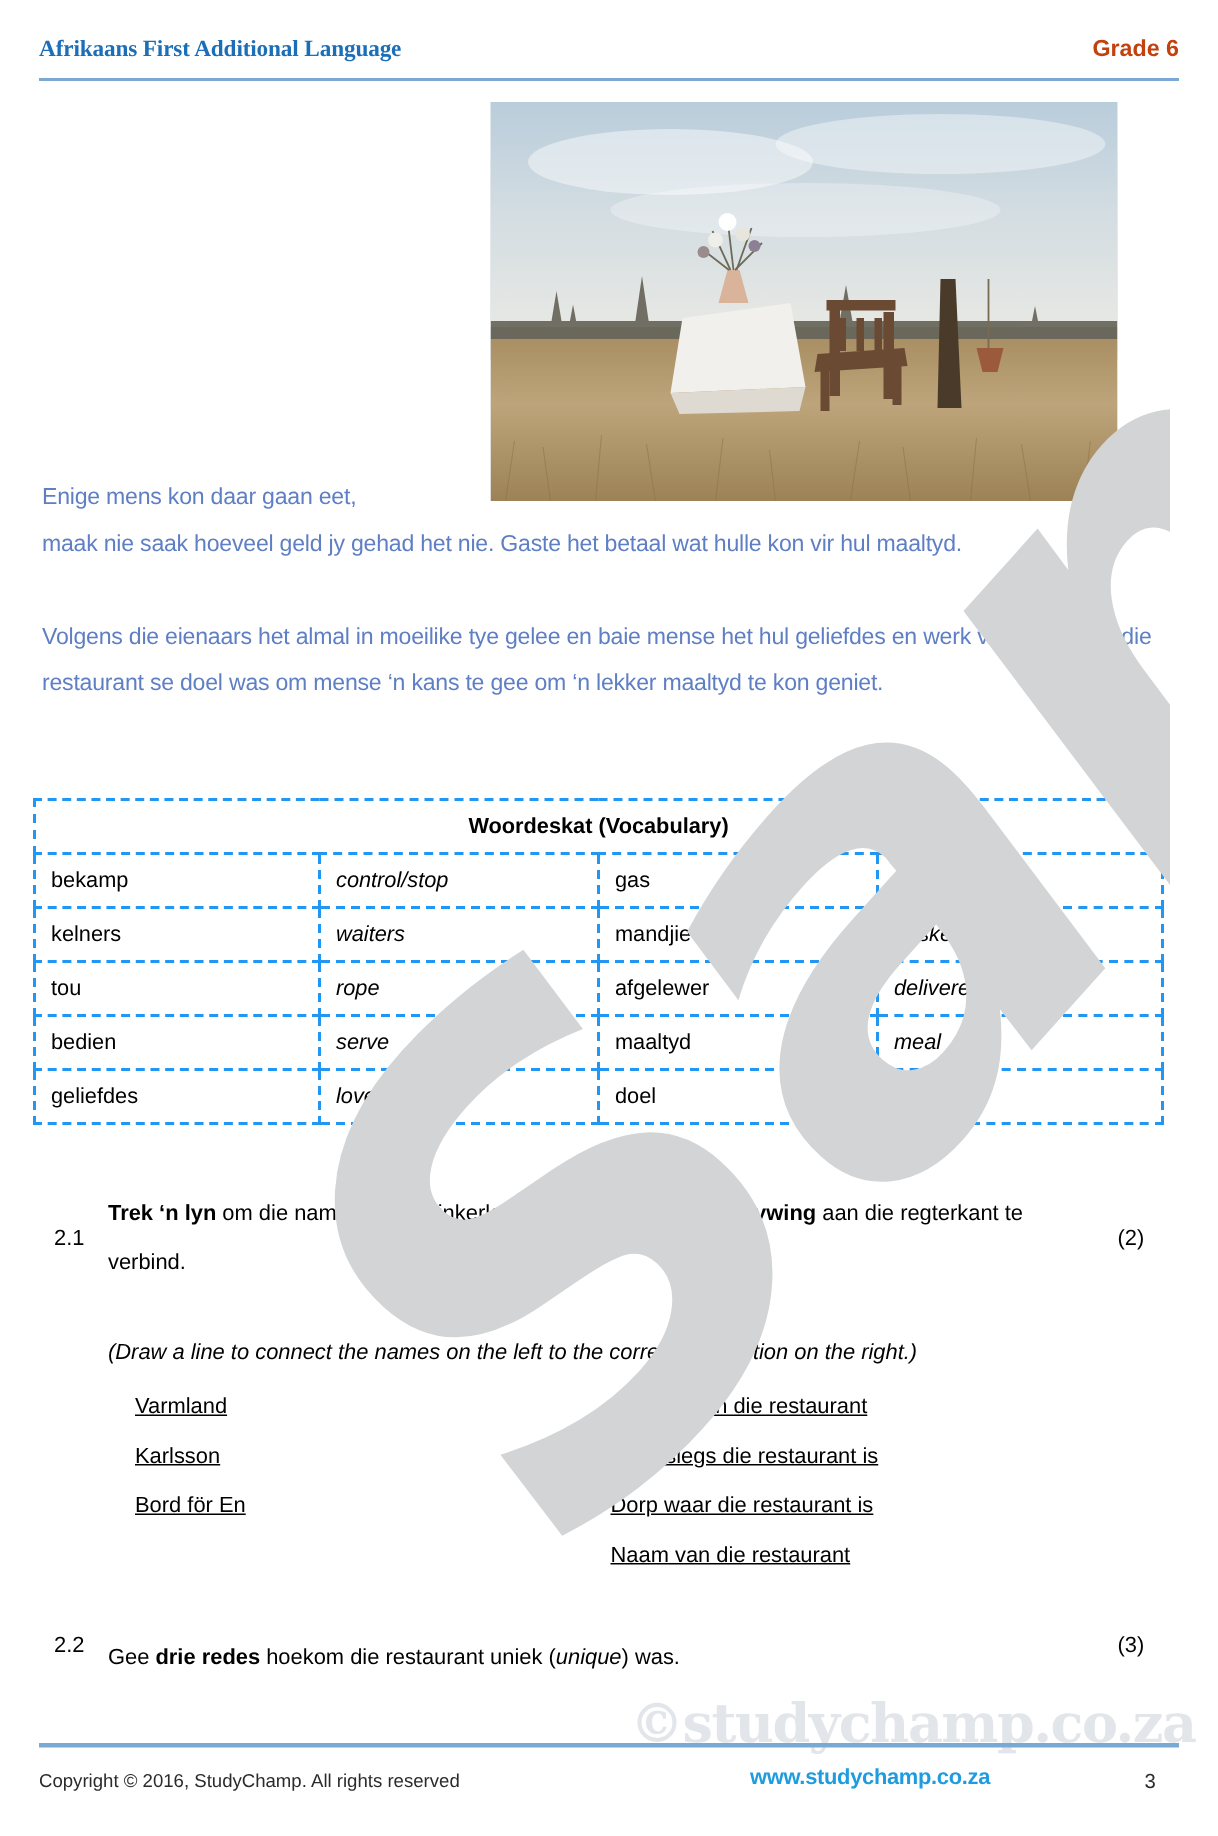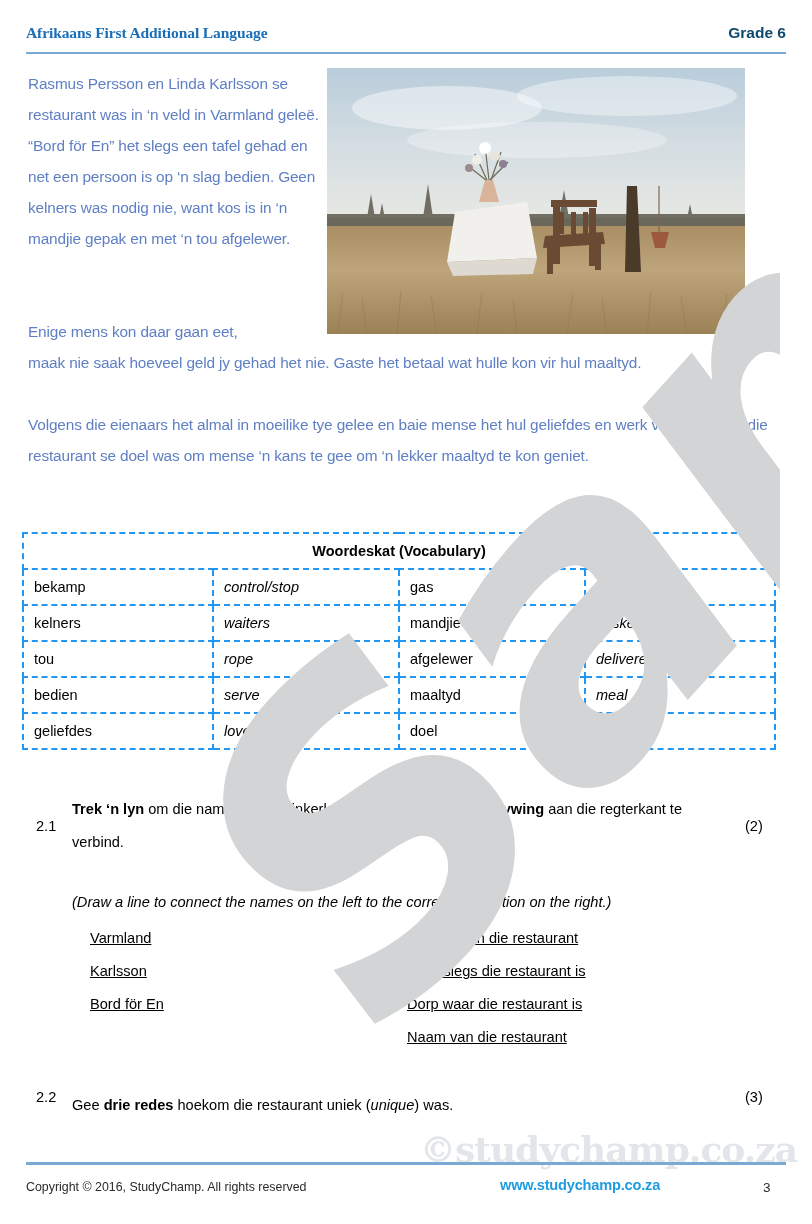--- a/index.html
+++ b/index.html
@@ -40,21 +40,21 @@
     letter-spacing: -0.1px;
     white-space: nowrap;
     font-family: Liberation Serif, serif;
   }
   .header-grade {
     position: absolute;
     right: 0;
     top: 0;
     font-size: 15.5px;
     font-weight: bold;
-    color: #0c4a6e;
+    color: #c2410c;
     white-space: nowrap;
   }
   .header-rule {
     position: absolute;
     left: 26px;
     top: 52px;
     width: 760px;
     height: 2px;
     background: #7aa9d4;
   }
@@ -305,21 +305,20 @@
         <rect x="268" y="176" width="6" height="26"></rect>
       </g>
 
       <path d="M300 118 l10 0 l4 86 l-16 0 z" fill="#4a3a2a"></path>
 
       <path d="M332 118 l0 46" stroke="#7a6a52" stroke-width="1.2" fill="none"></path>
       <path d="M324 164 l18 0 l-4 16 l-10 0 z" fill="#9c5a3c"></path>
     </svg>
   </div>
 
-  <div class="story story-col">Rasmus Persson en Linda Karlsson se restaurant was in ‘n veld in Varmland geleë. “Bord för En” het slegs een tafel gehad en net een persoon is op ‘n slag bedien. Geen kelners was nodig nie, want kos is in ‘n mandjie gepak en met ‘n tou afgelewer.</div>
   <div class="story story-mid">Enige mens kon daar gaan eet,</div>
   <div class="story story-wide">maak nie saak hoeveel geld jy gehad het nie. Gaste het betaal wat hulle kon vir hul maaltyd.</div>
   <div class="story story-wide2">Volgens die eienaars het almal in moeilike tye gelee en baie mense het hul geliefdes en werk verloor het en die restaurant se doel was om mense ‘n kans te gee om ‘n lekker maaltyd te kon geniet.</div>
 
   <table class="vocab-table">
     <colgroup>
       <col class="col-a">
         <col class="col-b">
         <col class="col-c">
         <col class="col-d">

